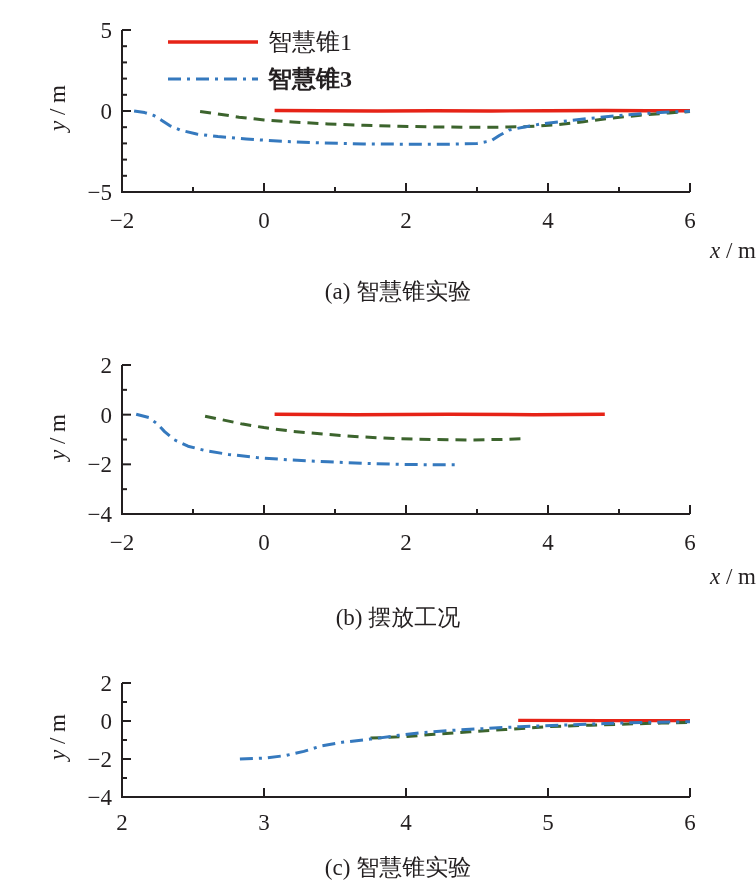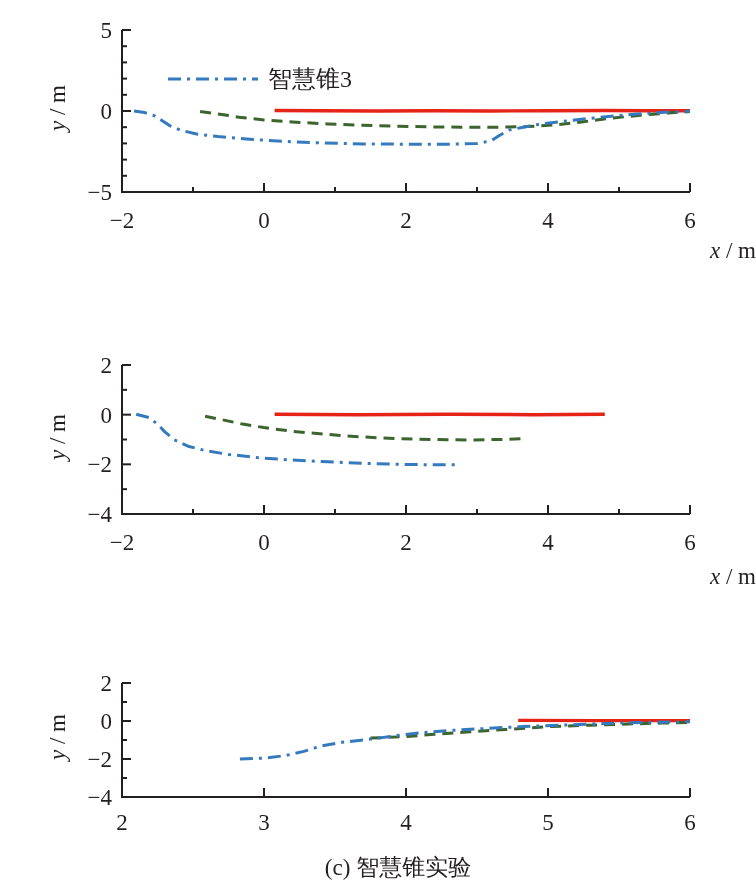--- a/index.html
+++ b/index.html
@@ -93,28 +93,35 @@
         <line x1="193" x2="193" y1="192" y2="187" stroke="#231f20" stroke-width="2"></line>
         <line x1="335" x2="335" y1="192" y2="187" stroke="#231f20" stroke-width="2"></line>
         <line x1="477" x2="477" y1="192" y2="187" stroke="#231f20" stroke-width="2"></line>
         <line x1="619" x2="619" y1="192" y2="187" stroke="#231f20" stroke-width="2"></line>
         <polyline points="274.6,110.5 320.8,110.7 377.6,111.0 434.4,110.7 491.2,111.0 548.0,110.7 604.8,110.5 647.4,110.7 690.0,110.7" fill="none" stroke="#e62317" stroke-width="3.4" stroke-linejoin="round"></polyline>
         <polyline points="200.1,111.5 217.9,113.9 239.1,117.2 264.0,119.9 292.4,122.0 327.9,124.0 363.4,125.3 398.9,126.2 434.4,126.9 469.9,127.2 498.3,127.2 526.7,126.6 555.1,124.9 583.5,121.7 611.9,118.1 640.3,115.2 668.7,112.9 690.0,111.6" fill="none" stroke="#3c642d" stroke-width="3" stroke-linejoin="round" stroke-dasharray="11 7"></polyline>
         <polyline points="134.1,111.0 144.7,112.6 153.9,115.5 161.1,119.9 169.6,125.6 180.2,130.1 196.6,134.0 217.9,136.6 246.3,139.0 281.8,141.3 320.8,142.9 363.4,143.9 406.0,144.2 448.6,144.2 477.0,143.4 491.2,140.8 499.7,135.3 508.9,130.1 523.2,127.2 540.9,124.0 562.2,121.5 590.6,118.3 619.0,115.5 647.4,113.3 668.7,112.1 690.0,111.3" fill="none" stroke="#3579be" stroke-width="3" stroke-linejoin="round" stroke-dasharray="13 6 3 6"></polyline>
       </svg>
     <div class="ylabel" style="top:95px;">y / m</div>
 
-    <div class="legend-item" style="left:167px;top:64px;">
+    <div class="legend-item" style="left:167px;top:27px;">
+      <svg class="legend-sample" width="92" height="12">
+        <line x1="1" y1="6" x2="91" y2="6" stroke="#e62317" stroke-width="3.6"></line>
+      </svg>
+      <span class="legend-label">智慧锥1</span>
+    </div>
+    <div class="legend-item" style="left:167px;top:64px;font-weight:bold;">
       <svg class="legend-sample" width="92" height="12">
         <line x1="1" y1="6" x2="91" y2="6" stroke="#3579be" stroke-width="3.2" stroke-dasharray="13 6 3 6"></line>
       </svg>
       <span class="legend-label">智慧锥3</span>
     </div>
 
     <div class="xlabel" style="top:238px;">x / m</div>
+    <div class="caption" style="top:276px;">(a)  智慧锥实验</div>
   </section>
 
   <section class="subplot sp-b">
     <svg class="chart-svg" width="756" height="310">
         <path d="M 122 35 L 122 184 L 690 184" fill="none" stroke="#231f20" stroke-width="2"></path>
         <line x1="122" x2="131" y1="35" y2="35" stroke="#231f20" stroke-width="2"></line>
         <text x="112" y="43" text-anchor="end">2</text>
         <line x1="122" x2="131" y1="84.66666666666667" y2="84.66666666666667" stroke="#231f20" stroke-width="2"></line>
         <text x="112" y="92.66666666666667" text-anchor="end">0</text>
         <line x1="122" x2="131" y1="134.33333333333334" y2="134.33333333333334" stroke="#231f20" stroke-width="2"></line>
@@ -137,20 +144,21 @@
         <line x1="193" x2="193" y1="184" y2="179" stroke="#231f20" stroke-width="2"></line>
         <line x1="335" x2="335" y1="184" y2="179" stroke="#231f20" stroke-width="2"></line>
         <line x1="477" x2="477" y1="184" y2="179" stroke="#231f20" stroke-width="2"></line>
         <line x1="619" x2="619" y1="184" y2="179" stroke="#231f20" stroke-width="2"></line>
         <polyline points="274.6,84.2 356.3,84.7 448.6,84.2 533.8,84.7 604.8,84.2" fill="none" stroke="#e62317" stroke-width="3.4" stroke-linejoin="round"></polyline>
         <polyline points="205.1,86.2 221.4,89.6 242.7,94.1 264.0,97.6 292.4,101.3 327.9,104.5 363.4,107.0 398.9,108.8 434.4,109.5 469.9,110.0 498.3,109.5 522.4,108.8" fill="none" stroke="#3c642d" stroke-width="3" stroke-linejoin="round" stroke-dasharray="11 7"></polyline>
         <polyline points="136.2,84.2 149.0,87.6 157.5,94.1 164.6,101.6 173.8,109.5 188.0,116.2 205.8,120.7 228.5,124.4 256.9,127.6 292.4,130.1 327.9,131.8 363.4,133.3 398.9,134.3 434.4,134.8 455.0,134.8" fill="none" stroke="#3579be" stroke-width="3" stroke-linejoin="round" stroke-dasharray="13 6 3 6"></polyline>
       </svg>
     <div class="ylabel" style="top:94px;">y / m</div>
     <div class="xlabel" style="top:234px;">x / m</div>
+    <div class="caption" style="top:272px;">(b)  摆放工况</div>
   </section>
 
   <section class="subplot sp-c">
     <svg class="chart-svg" width="756" height="250">
         <path d="M 122 43 L 122 157 L 690 157" fill="none" stroke="#231f20" stroke-width="2"></path>
         <line x1="122" x2="131" y1="43" y2="43" stroke="#231f20" stroke-width="2"></line>
         <text x="112" y="51" text-anchor="end">2</text>
         <line x1="122" x2="131" y1="81" y2="81" stroke="#231f20" stroke-width="2"></line>
         <text x="112" y="89" text-anchor="end">0</text>
         <line x1="122" x2="131" y1="119" y2="119" stroke="#231f20" stroke-width="2"></line>

